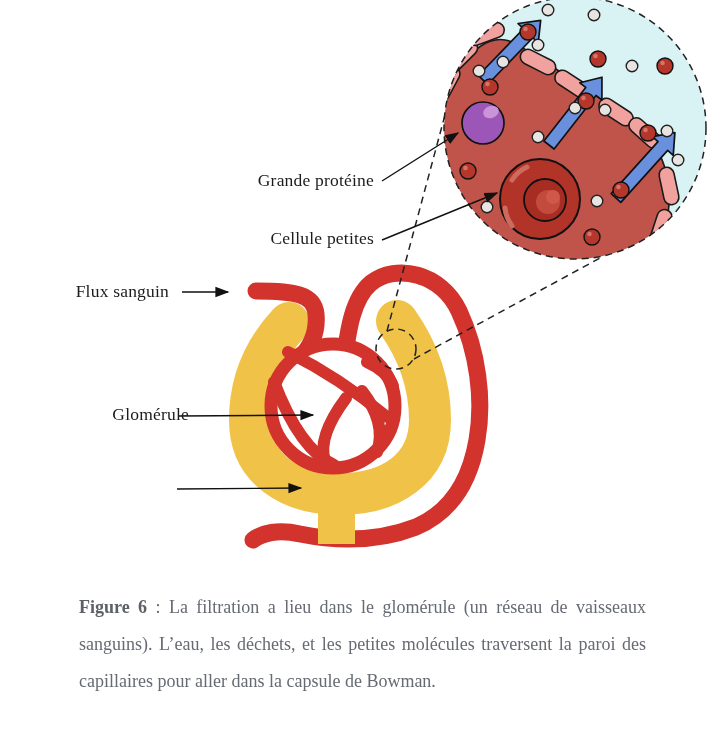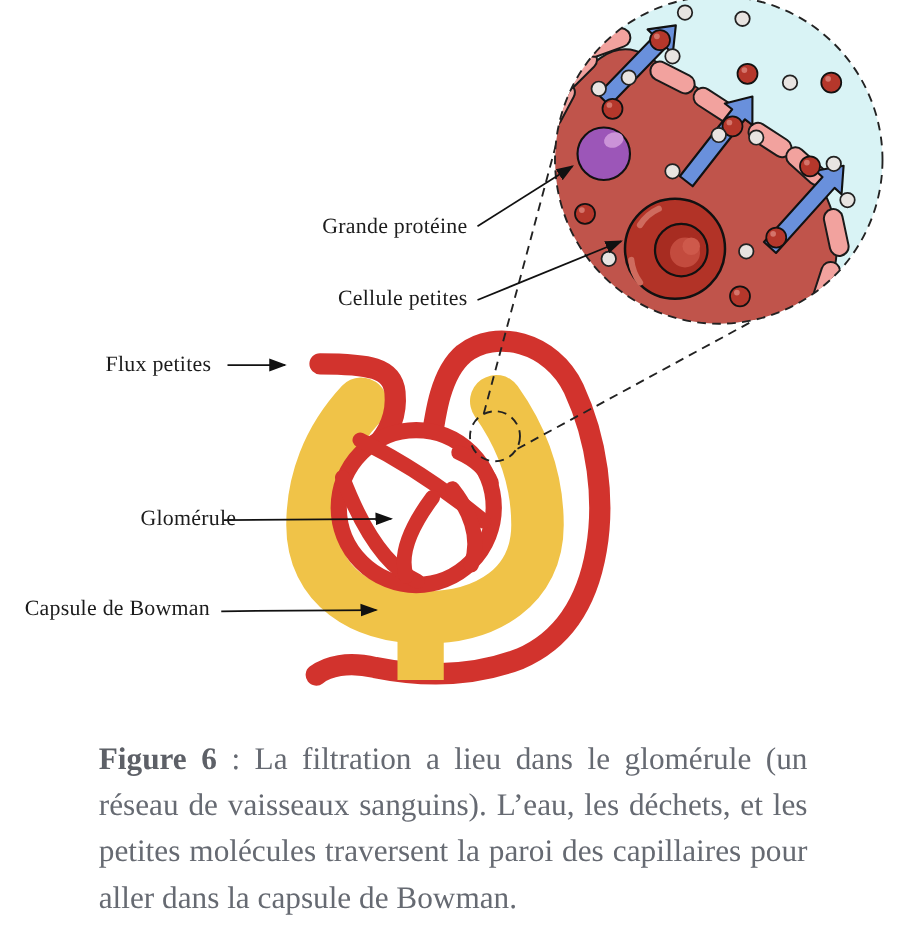--- a/index.html
+++ b/index.html
@@ -3,21 +3,21 @@
 <meta charset="utf-8">
 <style>
   html,body{margin:0;padding:0;background:#ffffff;}
   body{width:724px;height:750px;overflow:hidden;
        font-family:"Liberation Serif","DejaVu Serif",serif;}
   .page{position:relative;width:724px;height:750px;}
   .art{position:absolute;left:0;top:0;}
   .diagram-label{position:absolute;font-size:17.5px;color:var(--label-text,#1c1c1c);
        white-space:nowrap;text-align:right;letter-spacing:.2px;}
   .caption{position:absolute;left:79px;top:589px;width:567px;margin:0;
-       font-size:25px;line-height:37px;text-align:justify;
+       font-size:18px;line-height:37px;text-align:justify;
        color:var(--caption-text,#666a72);}
   .caption strong{font-weight:bold;color:#5d6067;}
 
   
   .vessel{stroke:var(--vessel-red,#d2332d);fill:none;stroke-width:17;stroke-linecap:round;}
   .tangle-ring{stroke:var(--vessel-red,#d2332d);fill:#ffffff;stroke-width:13;}
   .tangle-chord{stroke:var(--vessel-red,#d2332d);fill:none;stroke-width:12;stroke-linecap:round;}
   .capsule{stroke:var(--capsule-yellow,#f0c348);fill:none;stroke-width:42;stroke-linecap:round;}
   .capsule-stem{fill:var(--capsule-yellow,#f0c348);}
   .dashed{stroke:#222222;fill:none;stroke-width:1.5;stroke-dasharray:7 5;}
@@ -183,18 +183,17 @@
       <line class="callout" marker-end="url(#ah)" x1="382" y1="181" x2="458" y2="133"></line>
       <line class="callout" marker-end="url(#ah)" x1="382" y1="240" x2="497" y2="193"></line>
       <line class="callout" marker-end="url(#ah)" x1="182" y1="292" x2="228" y2="292"></line>
       <line class="callout" marker-end="url(#ah)" x1="179" y1="416" x2="313" y2="415"></line>
       <line class="callout" marker-end="url(#ah)" x1="177" y1="489" x2="301" y2="488"></line>
     </g>
   </svg>
 
   <div class="diagram-label" style="right:350px;top:170px">Grande protéine</div>
   <div class="diagram-label" style="right:350px;top:228px">Cellule petites</div>
-  <div class="diagram-label" style="right:555px;top:281px">Flux petites</div>
+  <div class="diagram-label" style="right:555px;top:281px">Flux sanguin</div>
   <div class="diagram-label" style="right:535px;top:404px">Glomérule</div>
-  <div class="diagram-label" style="right:556px;top:476px">Capsule de Bowman</div>
 
   <p class="caption"><strong>Figure 6</strong><span> : La filtration a lieu dans le glomérule (un réseau de vaisseaux sanguins). L’eau, les déchets, et les petites molécules traversent la paroi des capillaires pour aller dans la capsule de Bowman.</span></p>
 </div>
 
 </body></html>

